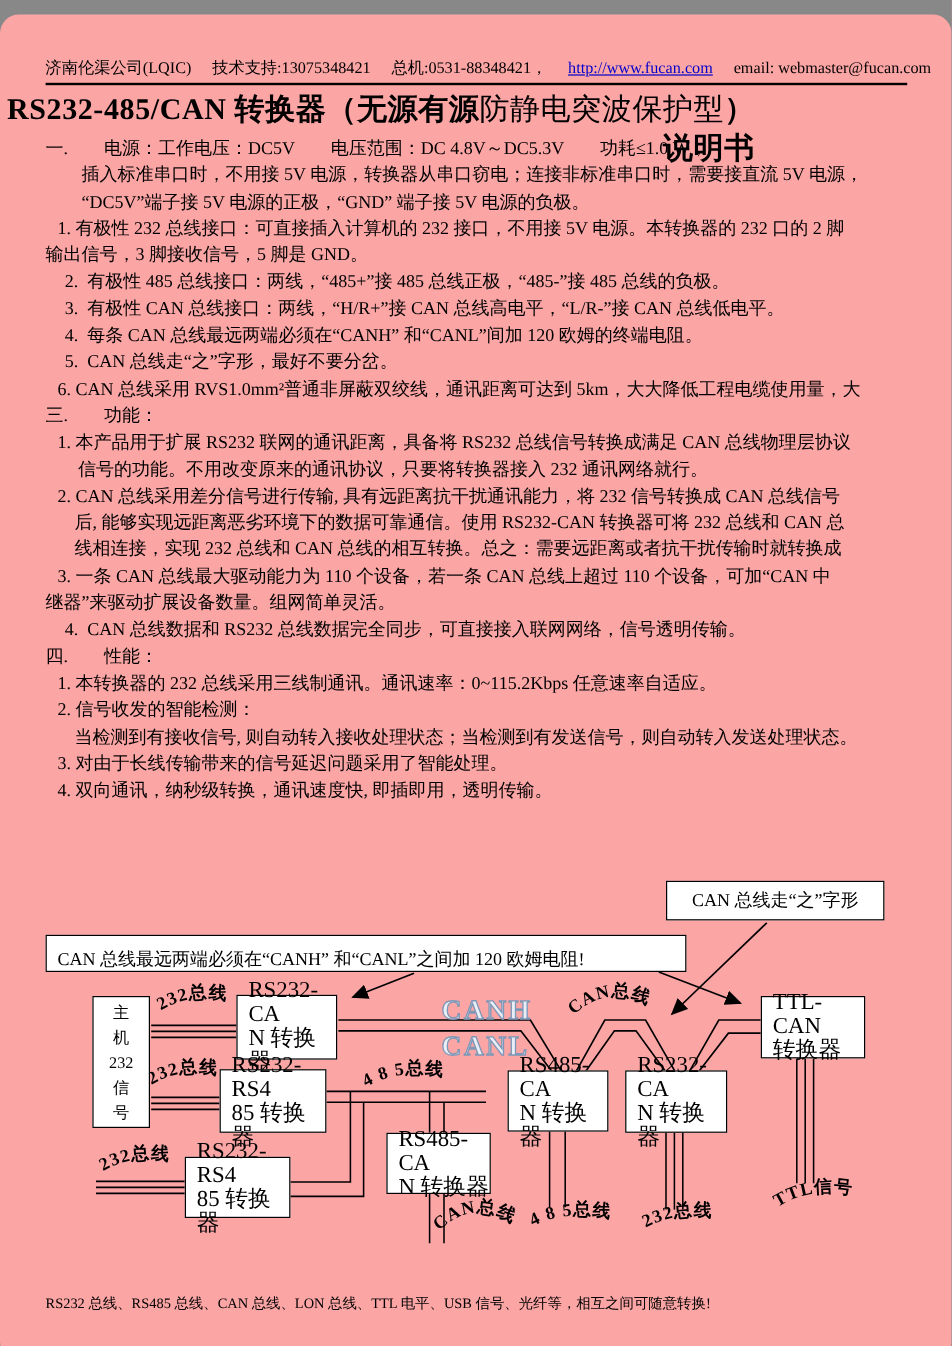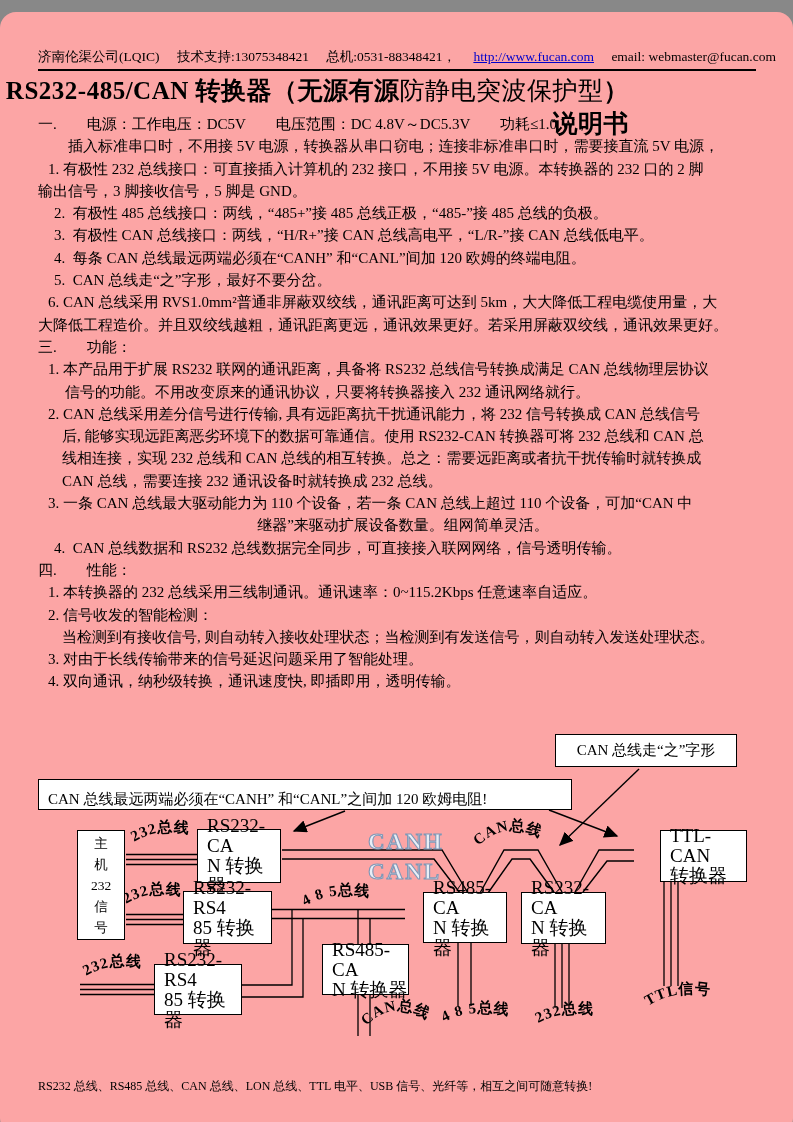--- a/index.html
+++ b/index.html
@@ -30,21 +30,21 @@
   .dbox{position:absolute;border:1.5px solid #000;background:#fff;font-size:19px;
         display:flex;flex-direction:column;justify-content:center;padding-left:9px;
         line-height:20px;box-sizing:border-box;}
   #box-host{left:77px;top:818px;width:48px;height:110px;text-align:center;padding-left:0;line-height:21px;font-size:13.5px;}
   #box-conv1{left:197px;top:817px;width:84px;height:54px;}
   #box-conv2{left:183px;top:879px;width:89px;height:53px;}
   #box-conv3{left:154px;top:952px;width:88px;height:51px;}
   #box-conv4{left:423px;top:880px;width:84px;height:51px;}
   #box-conv5{left:521px;top:880px;width:85px;height:52px;}
   #box-conv6{left:322px;top:932px;width:87px;height:51px;}
-  #box-conv7{left:660px;top:818px;width:87px;height:52px;}
+  #box-conv7{left:634px;top:818px;width:87px;height:52px;}
   
   #footer{position:absolute;left:38px;top:1066px;width:740px;font-size:12px;white-space:nowrap;}
   svg text{font-family:"Liberation Serif","DejaVu Serif",serif;}
   .buslbl{font-weight:bold;font-size:15px;fill:#000;letter-spacing:1px;}
   .canhl{font-weight:bold;font-size:23px;letter-spacing:2px;fill:#e9eef6;stroke:#7f97b6;stroke-width:1.1px;}
 </style>
 </head>
 <body>
 
 <div id="page">
@@ -58,37 +58,36 @@
   </div>
   <div id="rule"></div>
 
   <div id="title">
     <span class="b">RS232-485/CAN 转换器（无源有源</span><span class="n">防静电突波保护型</span><span class="b">）说明书</span>
   </div>
 
   <div id="body-lines">
       <div class="body-line" style="padding-left: 0px;">一.　　电源：工作电压：DC5V　　电压范围：DC 4.8V～DC5.3V　　功耗≤1.0 W，</div>
       <div class="body-line" style="padding-left: 30px;">插入标准串口时，不用接 5V 电源，转换器从串口窃电；连接非标准串口时，需要接直流 5V 电源，</div>
+      <div class="body-line" style="padding-left: 30px;">“DC5V”端子接 5V 电源的正极，“GND” 端子接 5V 电源的负极。</div>
       <div class="body-line" style="padding-left: 10px;">1. 有极性 232 总线接口：可直接插入计算机的 232 接口，不用接 5V 电源。本转换器的 232 口的 2 脚</div>
       <div class="body-line" style="padding-left: 0px;">输出信号，3 脚接收信号，5 脚是 GND。</div>
       <div class="body-line" style="padding-left: 16px;">2.  有极性 485 总线接口：两线，“485+”接 485 总线正极，“485-”接 485 总线的负极。</div>
       <div class="body-line" style="padding-left: 16px;">3.  有极性 CAN 总线接口：两线，“H/R+”接 CAN 总线高电平，“L/R-”接 CAN 总线低电平。</div>
       <div class="body-line" style="padding-left: 16px; font-family: Liberation Serif, serif;">4.  每条 CAN 总线最远两端必须在“CANH” 和“CANL”间加 120 欧姆的终端电阻。</div>
       <div class="body-line" style="padding-left: 16px;">5.  CAN 总线走“之”字形，最好不要分岔。</div>
       <div class="body-line" style="padding-left: 10px;">6. CAN 总线采用 RVS1.0mm²普通非屏蔽双绞线，通讯距离可达到 5km，大大降低工程电缆使用量，大</div>
-      <div class="body-line" style="padding-left: 0px;">大降低工程造价。并且双绞线越粗，通讯距离更远，通讯效果更好。若采用屏蔽双绞线，通讯效果更好。</div>
       <div class="body-line" style="padding-left: 0px;">三.　　功能：</div>
       <div class="body-line" style="padding-left: 10px;">1. 本产品用于扩展 RS232 联网的通讯距离，具备将 RS232 总线信号转换成满足 CAN 总线物理层协议</div>
       <div class="body-line" style="padding-left: 27px;">信号的功能。不用改变原来的通讯协议，只要将转换器接入 232 通讯网络就行。</div>
       <div class="body-line" style="padding-left: 10px;">2. CAN 总线采用差分信号进行传输, 具有远距离抗干扰通讯能力，将 232 信号转换成 CAN 总线信号</div>
       <div class="body-line" style="padding-left: 24px;">后, 能够实现远距离恶劣环境下的数据可靠通信。使用 RS232-CAN 转换器可将 232 总线和 CAN 总</div>
       <div class="body-line" style="padding-left: 24px;">线相连接，实现 232 总线和 CAN 总线的相互转换。总之：需要远距离或者抗干扰传输时就转换成</div>
-      <div class="body-line" style="padding-left: 24px;">CAN 总线，需要连接 232 通讯设备时就转换成 232 总线。</div>
       <div class="body-line" style="padding-left: 10px;">3. 一条 CAN 总线最大驱动能力为 110 个设备，若一条 CAN 总线上超过 110 个设备，可加“CAN 中</div>
-      <div class="body-line" style="padding-left: 0px; text-align: center;">继器”来驱动扩展设备数量。组网简单灵活。</div>
+      <div class="body-line" style="padding-left: 0px;">继器”来驱动扩展设备数量。组网简单灵活。</div>
       <div class="body-line" style="padding-left: 16px;">4.  CAN 总线数据和 RS232 总线数据完全同步，可直接接入联网网络，信号透明传输。</div>
       <div class="body-line" style="padding-left: 0px;">四.　　性能：</div>
       <div class="body-line" style="padding-left: 10px;">1. 本转换器的 232 总线采用三线制通讯。通讯速率：0~115.2Kbps 任意速率自适应。</div>
       <div class="body-line" style="padding-left: 10px;">2. 信号收发的智能检测：</div>
       <div class="body-line" style="padding-left: 24px;">当检测到有接收信号, 则自动转入接收处理状态；当检测到有发送信号，则自动转入发送处理状态。</div>
       <div class="body-line" style="padding-left: 10px;">3. 对由于长线传输带来的信号延迟问题采用了智能处理。</div>
       <div class="body-line" style="padding-left: 10px;">4. 双向通讯，纳秒级转换，通讯速度快, 即插即用，透明传输。</div>
     </div>
 
   <div id="callout-zigzag" class="callout">

